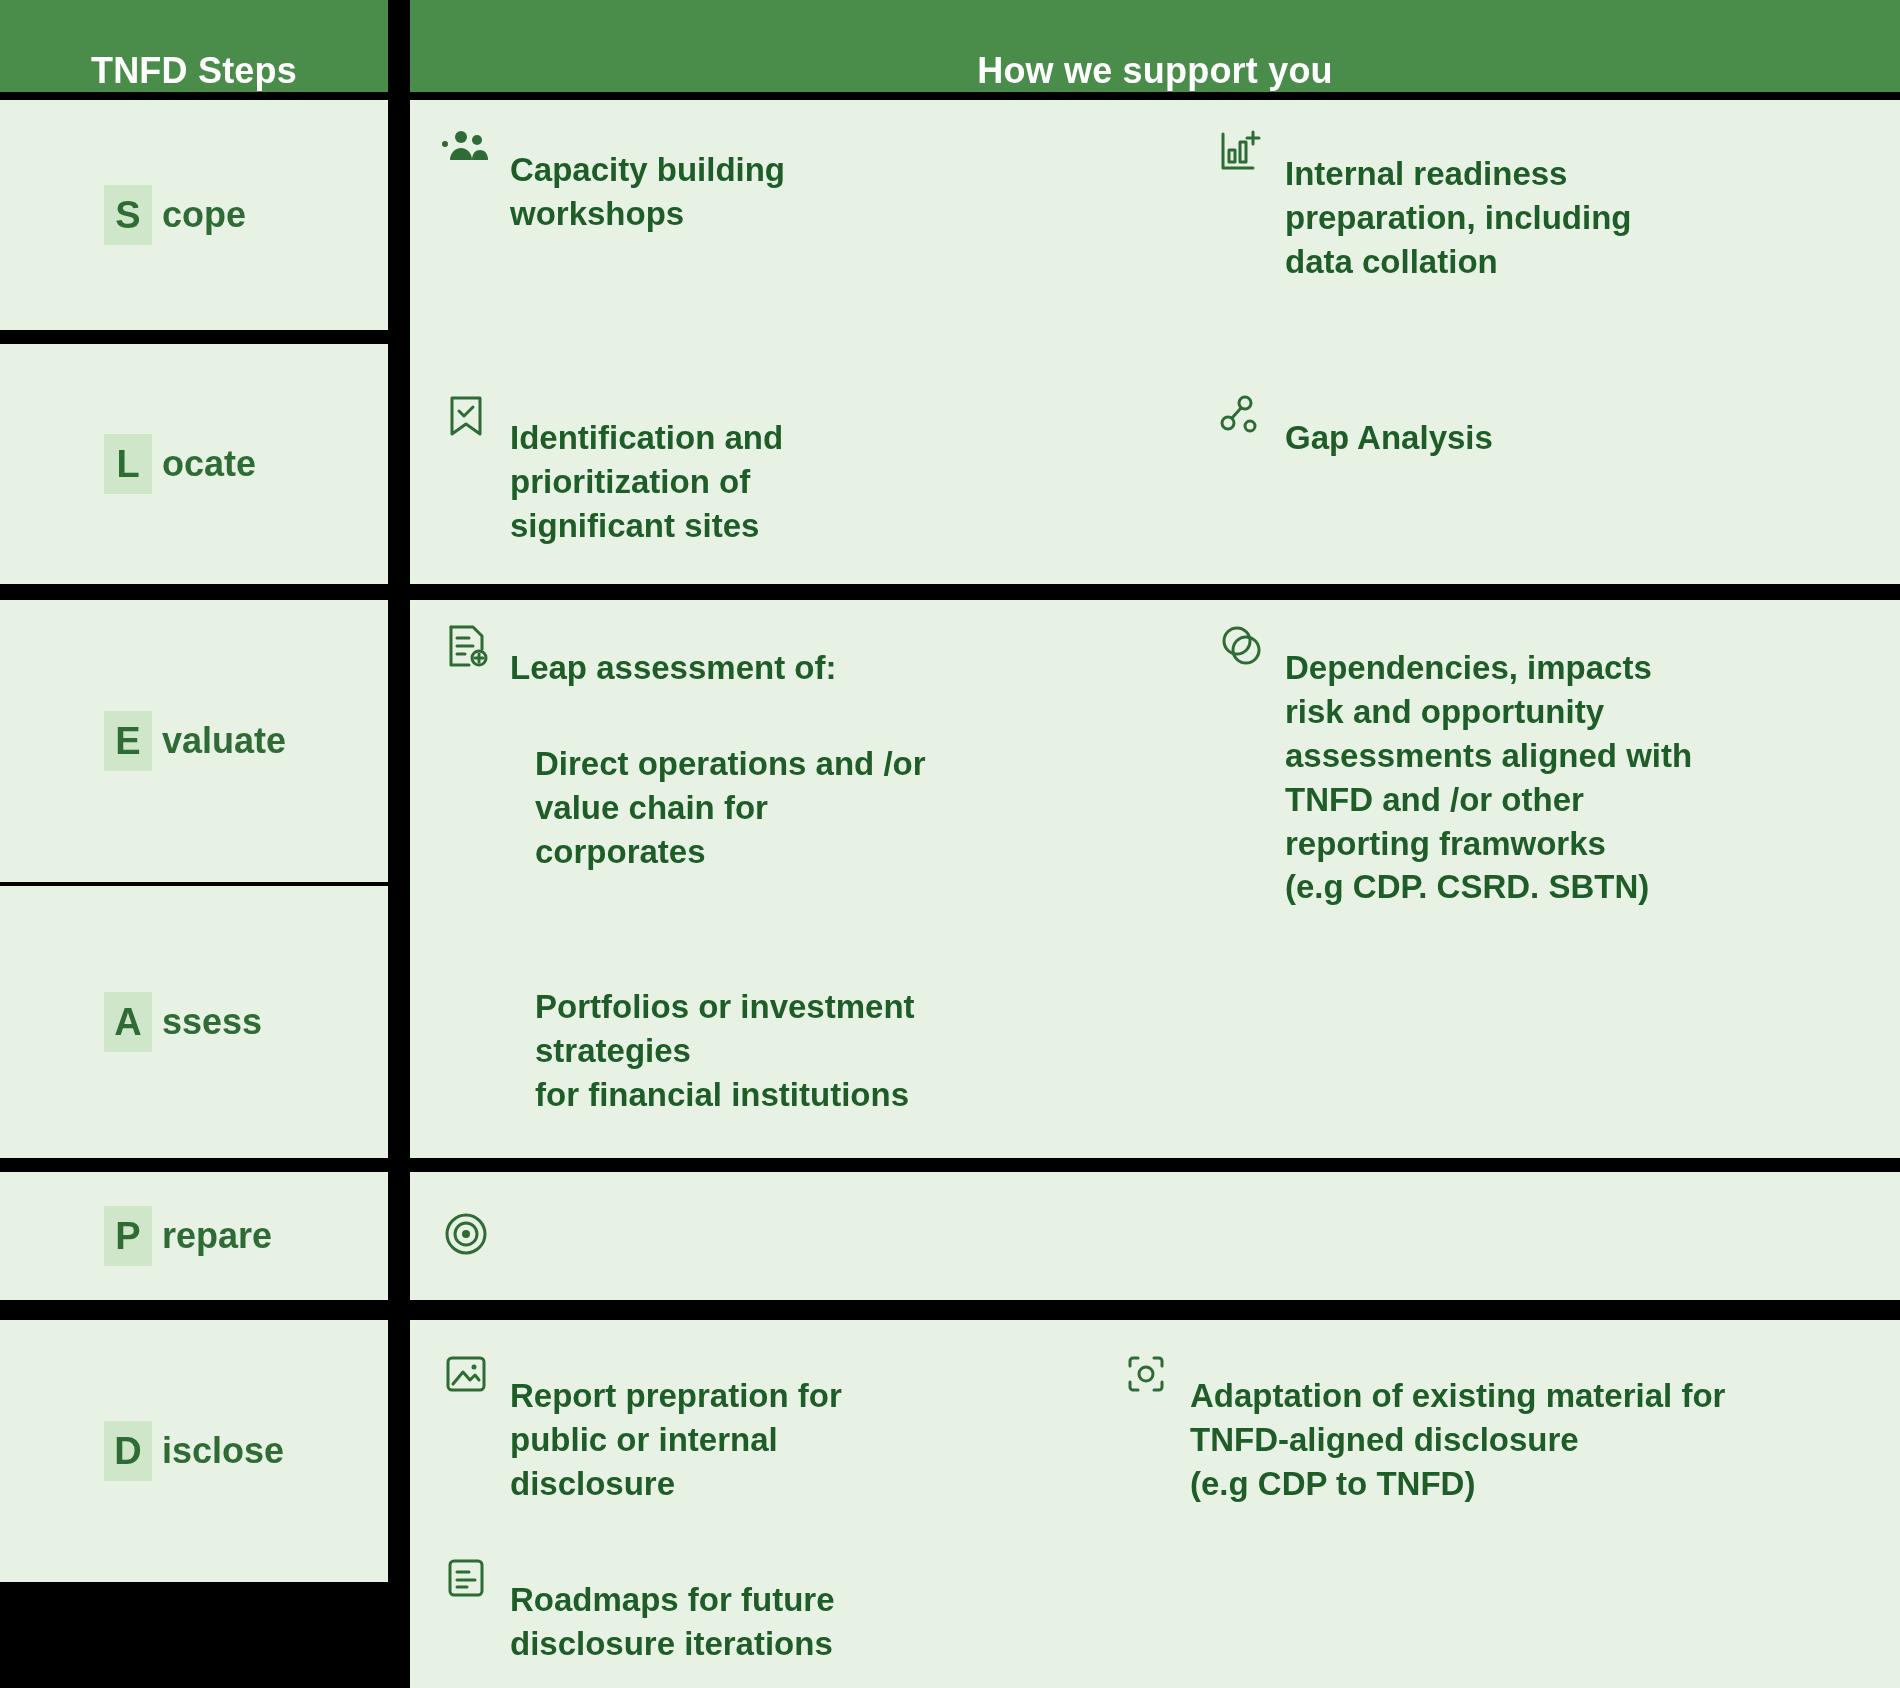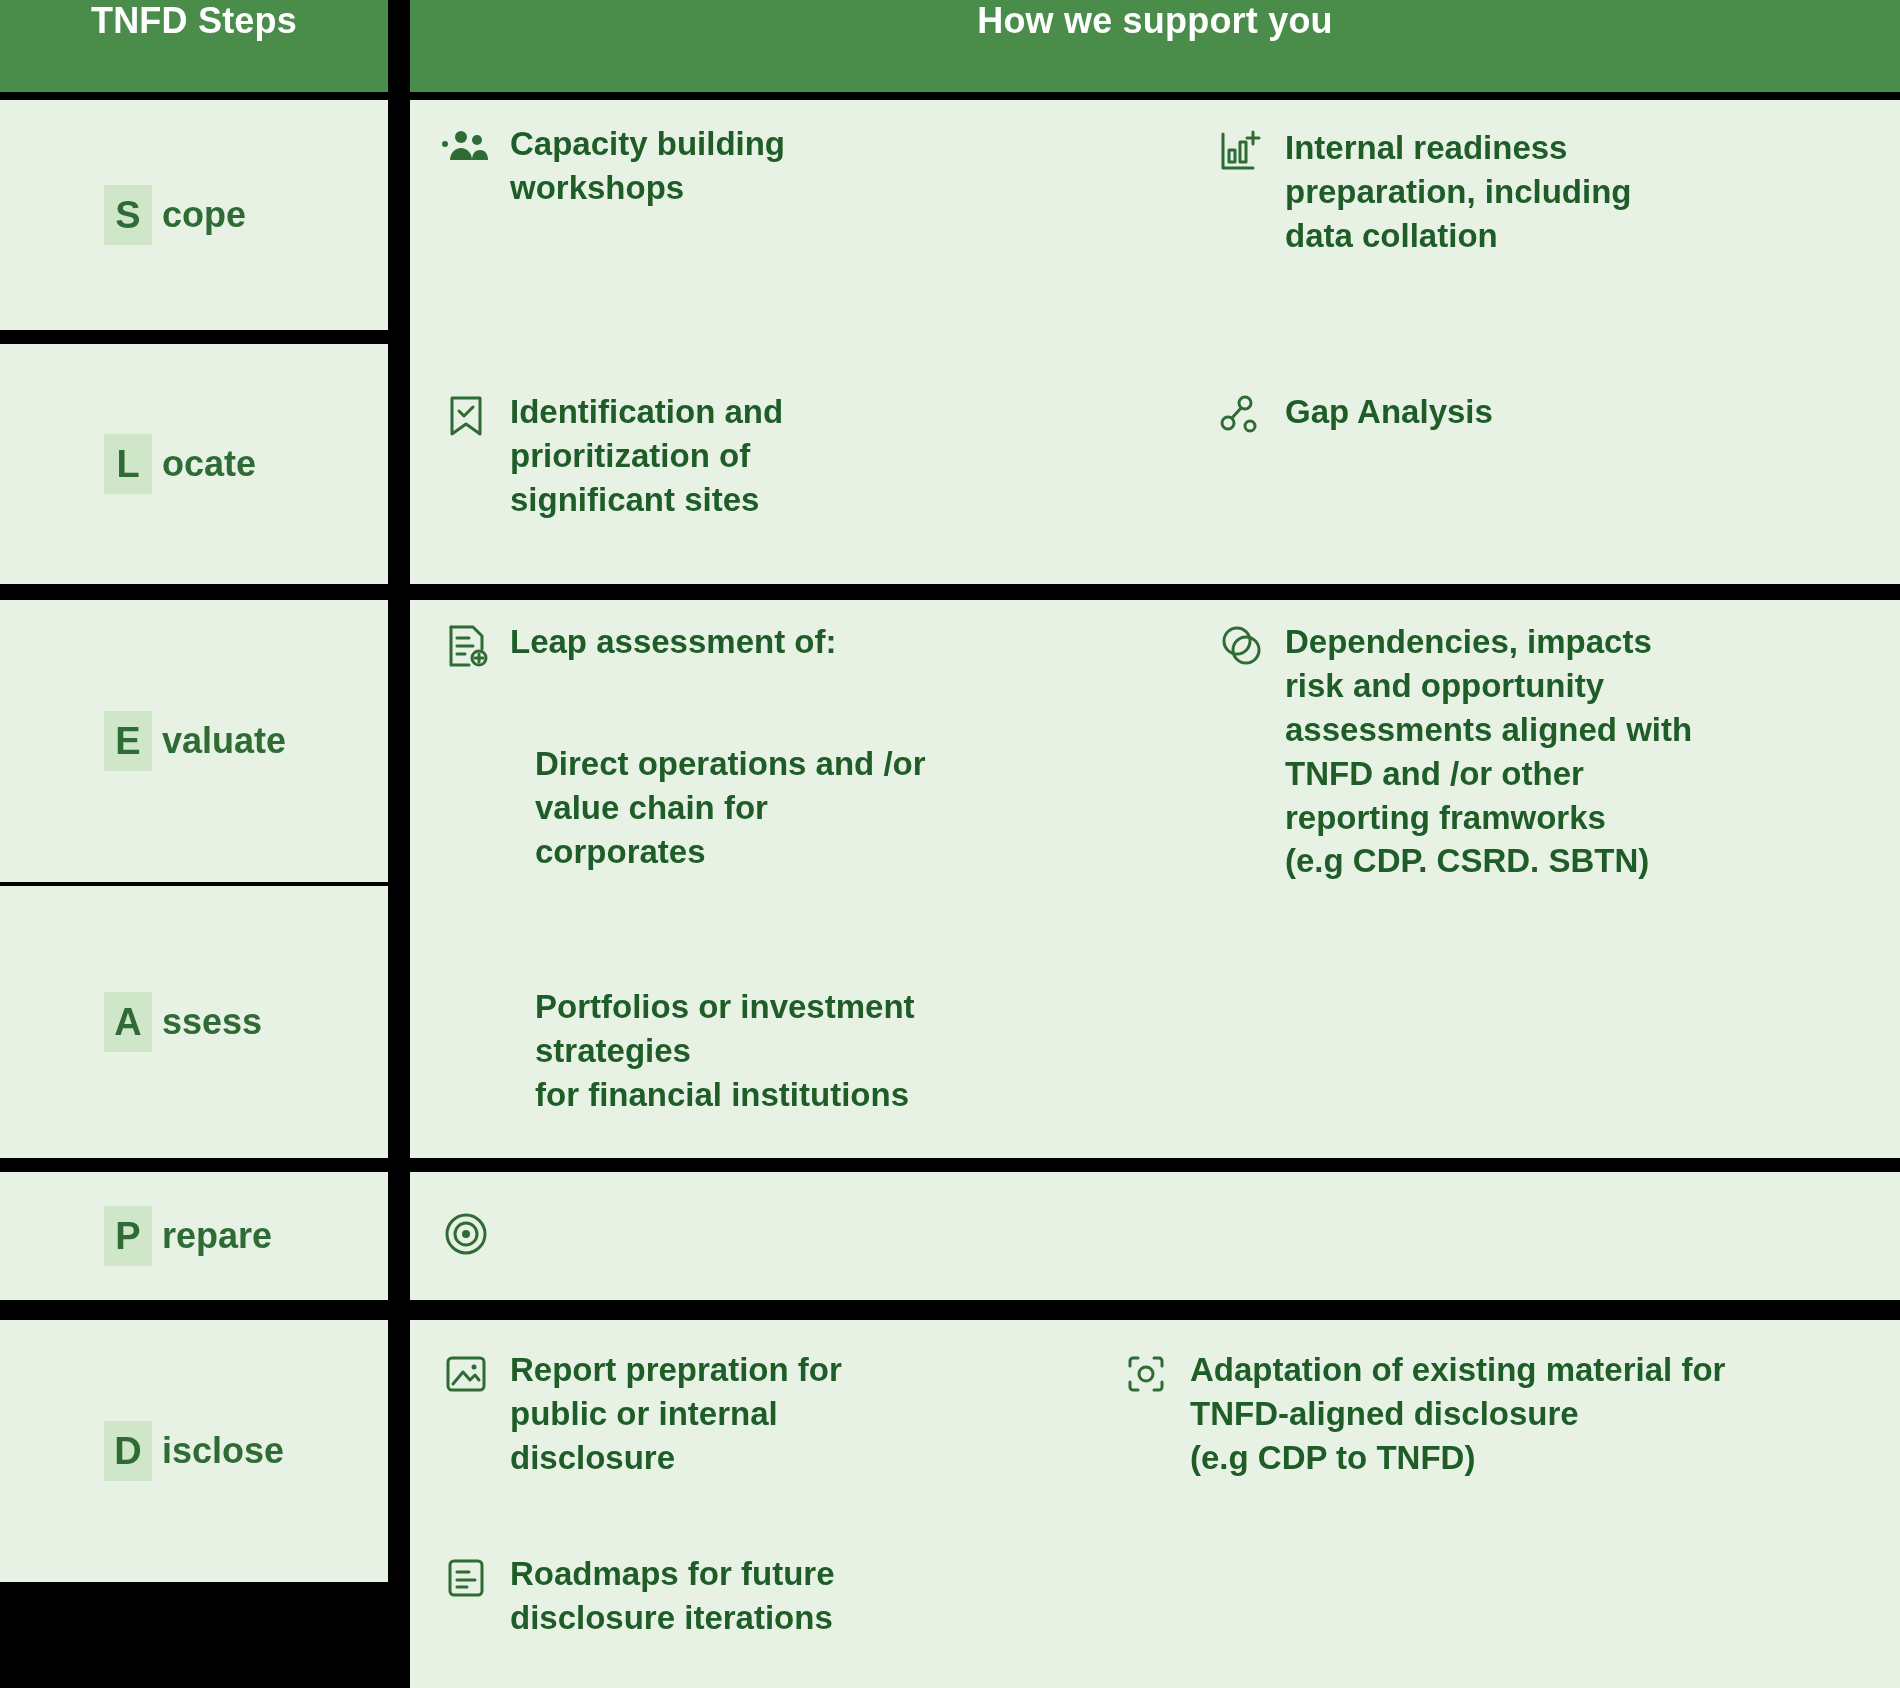--- a/index.html
+++ b/index.html
@@ -25,21 +25,21 @@
   
   .cell {
     position: absolute;
     background: #e7f2e4;
     box-sizing: border-box;
   }
   .header-cell {
     position: absolute;
     background: #4a8c4a;
     display: flex;
-    align-items: flex-start;
+    align-items: flex-end;
     justify-content: center;
     box-sizing: border-box;
   }
   .header-text {
     color: #ffffff;
     font-size: 36px;
     font-weight: bold;
     letter-spacing: 0.2px;
   }
 
@@ -83,20 +83,21 @@
     color: #2f6b34;
     display: block;
   }
   .item .ico svg { display: block; }
   .item .txt {
     color: #1f5d28;
     font-size: 33px;
     font-weight: bold;
     line-height: 1.33;
     white-space: pre-line;
+    margin-top: 26px;
   }
   .sub-text {
     position: absolute;
     color: #1f5d28;
     font-size: 33px;
     font-weight: bold;
     line-height: 1.33;
     white-space: pre-line;
   }
 </style>

